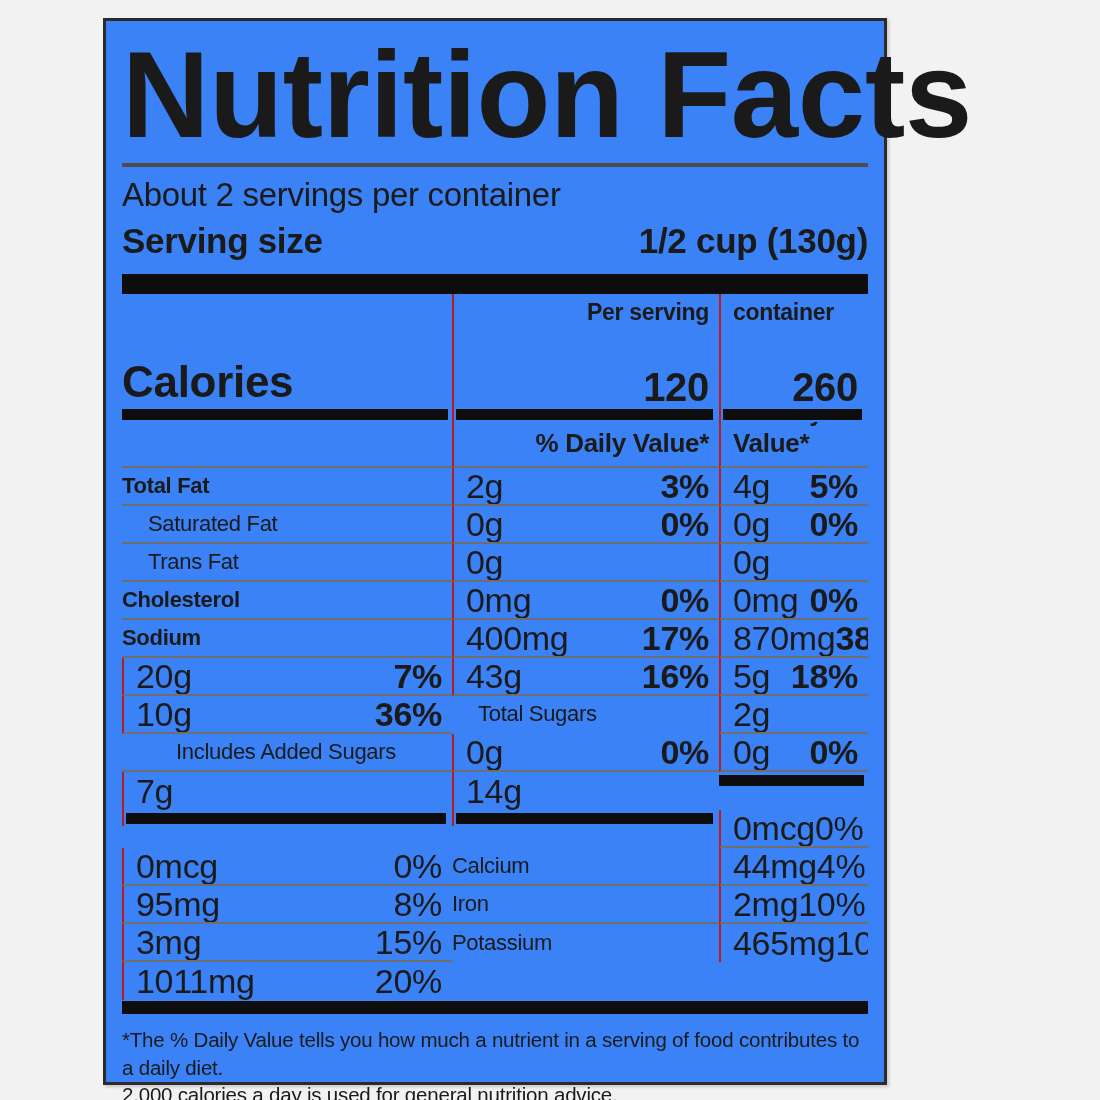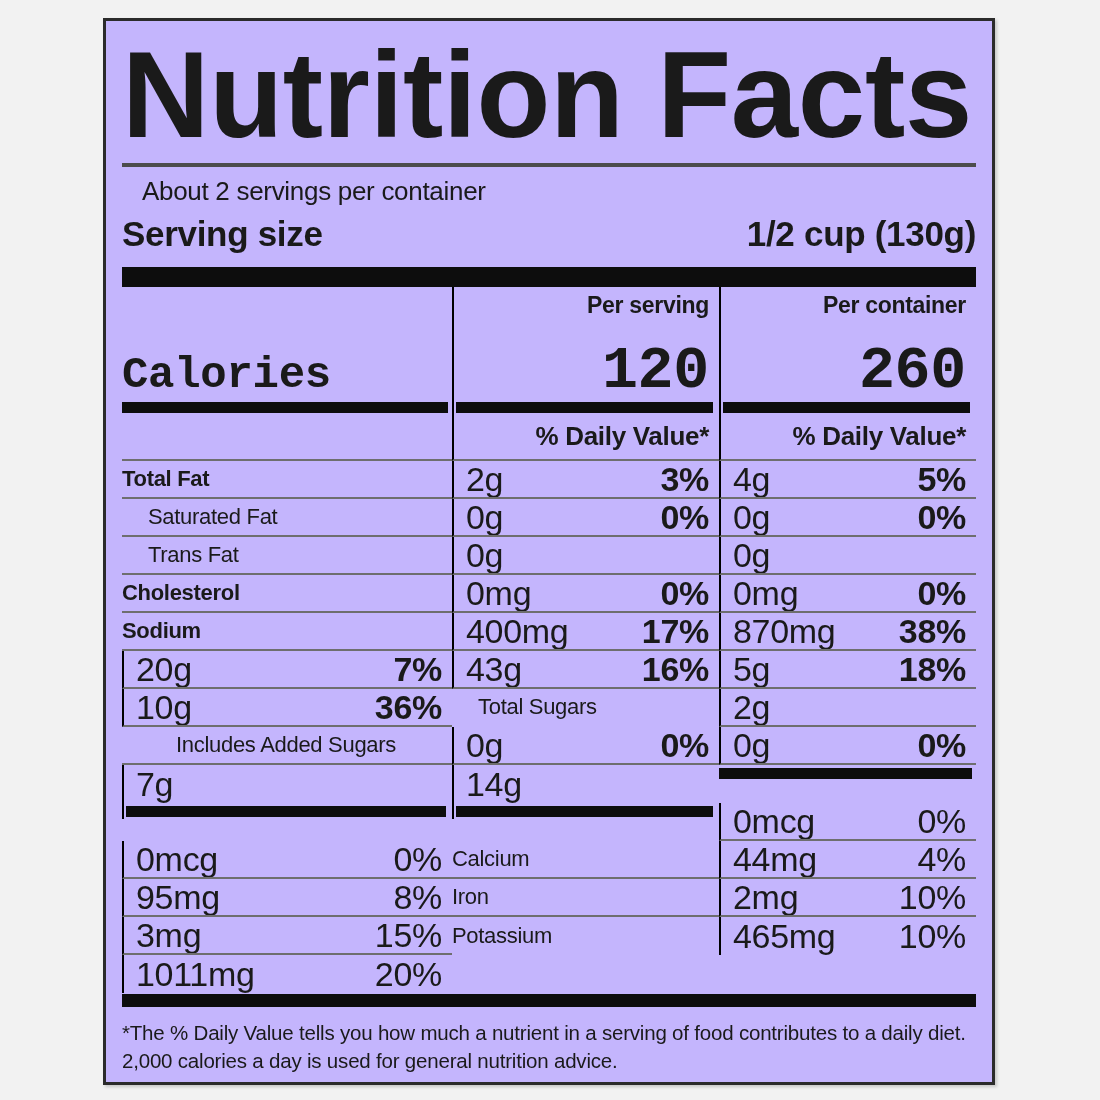--- a/index.html
+++ b/index.html
@@ -1,48 +1,48 @@
 <!DOCTYPE html>
 <html><head>
 <meta charset="utf-8">
 <style>
   * { box-sizing: border-box; margin: 0; padding: 0; }
   html, body { width: 1100px; height: 1100px; }
   body { background: #f2f2f2; font-family: "Liberation Sans", "DejaVu Sans", sans-serif; color: #1a1a1a; }
   .canvas { position: relative; width: 1100px; height: 1100px; background: #f2f2f2; }
   .label {
-    position: absolute; left: 103px; top: 18px; width: 892px; height: 1067px;
-    background: #c4b5fd; border: 3px solid #2b2b2b; padding: 0 16px;
+    position: absolute; left: 103px; top: 18px; width: 784px; height: 1067px;
+    background: #3b82f6; border: 3px solid #2b2b2b; padding: 0 16px;
     box-shadow: 2px 2px 3px rgba(0,0,0,0.18);
     letter-spacing: -0.3px;
   }
   .title-wrap { margin-top: 16px; height: 120px; }
   .title-wrap svg { display: block; }
   .rule-thin { height: 4px; background: #4c4c4c; margin-top: 6px; }
-  .servings { font-size: 26px; margin-top: 9px; margin-left: 20px; }
+  .servings { font-size: 33px; margin-top: 9px; }
   .serving-row { display: flex; justify-content: space-between; align-items: baseline; font-weight: bold; font-size: 35px; margin-top: 7px; }
   .bar { background: #0d0d0d; }
   .bar.thick { height: 20px; margin-top: 13px; }
   .bar.bottom { height: 13px; margin-top: 1px; }
 
   .grid { display: grid; grid-template-columns: 330px 267px 1fr; width: 100%; }
   .cell { display: flex; align-items: center; overflow: hidden; }
-  .c2, .c3 { border-left: 2px solid #000000; padding: 0 10px 0 12px; }
+  .c2, .c3 { border-left: 2px solid #b91c1c; padding: 0 10px 0 12px; }
   .c1 { padding-right: 8px; }
   .rowsep { border-bottom: 2px solid #6e6e6e; }
 
   .h-a { height: 34px; }  
-  .h-b { height: 78px; font-family: Liberation Mono, monospace; }  
+  .h-b { height: 78px; }  
   .h-c { height: 16px; }  
   .h-d { height: 46px; }  
   .h-e { height: 38px; }  
 
   .colhead { justify-content: flex-end; align-items: flex-end; font-weight: bold; font-size: 23px; padding-bottom: 2px; }
   .cal-label { align-items: flex-end; font-weight: bold; font-size: 44px; line-height: 1; padding-bottom: 2px; }
-  .cal-num { justify-content: flex-end; align-items: flex-end; font-weight: bold; font-size: 60px; line-height: 0.92; }
+  .cal-num { justify-content: flex-end; align-items: flex-end; font-weight: bold; font-size: 40px; line-height: 0.92; }
   .dvhead { justify-content: flex-end; align-items: flex-end; font-weight: bold; font-size: 26px; padding-bottom: 7px; }
 
   .bar-cell { align-items: center; }
   .colbar { height: 11px; background: #0d0d0d; width: 100%; }
   .c2.bar-cell, .c3.bar-cell { padding: 0 6px 0 2px; }
   .c1.bar-cell { padding-right: 4px; }
 
   .name-cell { font-size: 22px; white-space: nowrap; }
   .b { font-weight: bold; }
   .i1 { padding-left: 26px; }

